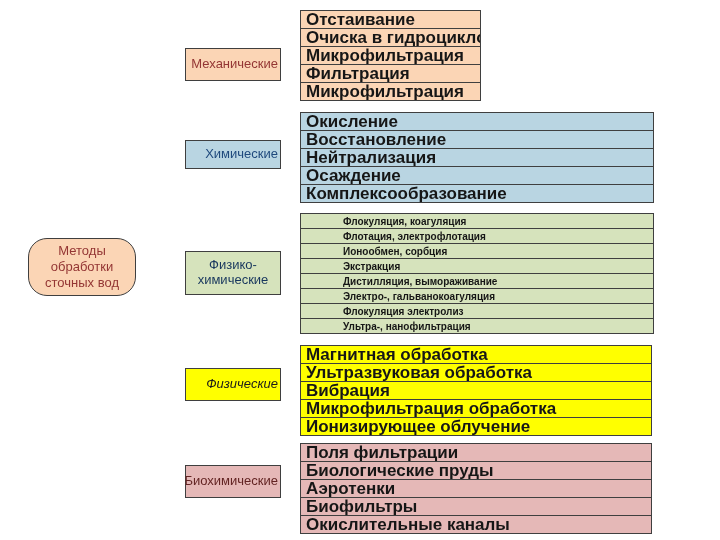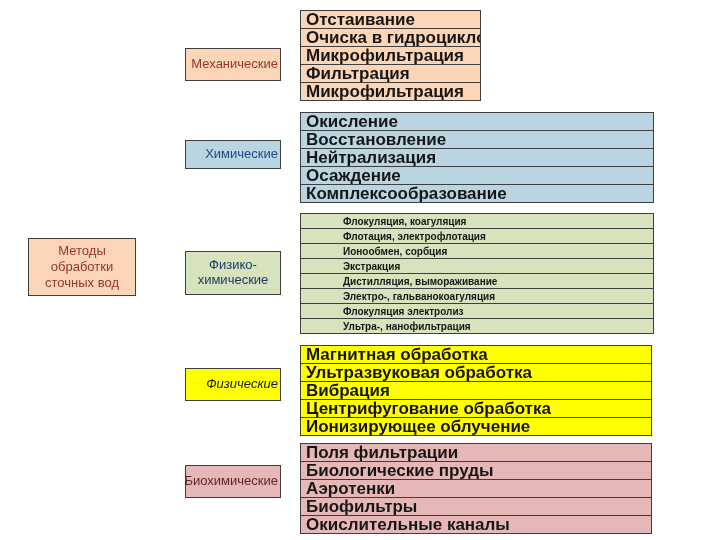--- a/index.html
+++ b/index.html
@@ -50,21 +50,21 @@
     overflow: hidden;
   }
   .item + .item { margin-top: -1px; }
   .stack-2 .item { height: 16px; font-size: 10px; padding-left: 42px; }
 </style>
 </head>
 <body>
 
 <div>
 
-  <div class="box main-box" style="background-color: rgb(251, 213, 181); color: rgb(148, 54, 52);">
+  <div class="box main-box" style="background-color: rgb(251, 213, 181); color: rgb(148, 54, 52); border-radius: 19px;">
     <span>Методы обработки сточных вод</span>
   </div>
 
   <div class="box cat cat-0" style="background-color: rgb(251, 213, 181); color: rgb(148, 54, 52);">
     <span>Механические</span>
   </div>
   <div class="box cat cat-1" style="background-color: rgb(185, 213, 226); color: rgb(31, 73, 125);">
     <span>Химические</span>
   </div>
   <div class="box cat cat-2" style="background-color: rgb(214, 227, 188); color: rgb(23, 54, 93);">
@@ -101,21 +101,21 @@
     <div class="item">Дистилляция, вымораживание</div>
     <div class="item">Электро-, гальванокоагуляция</div>
     <div class="item">Флокуляция электролиз</div>
     <div class="item">Ультра-, нанофильтрация</div>
   </div>
 
   <div class="stack stack-3" style="background-color: rgb(255, 255, 0);">
     <div class="item">Магнитная обработка</div>
     <div class="item">Ультразвуковая обработка</div>
     <div class="item">Вибрация</div>
-    <div class="item">Центрифугование обработка</div>
+    <div class="item">Микрофильтрация обработка</div>
     <div class="item">Ионизирующее облучение</div>
   </div>
 
   <div class="stack stack-4" style="background-color: rgb(229, 184, 183);">
     <div class="item">Поля фильтрации</div>
     <div class="item">Биологические пруды</div>
     <div class="item">Аэротенки</div>
     <div class="item">Биофильтры</div>
     <div class="item">Окислительные каналы</div>
   </div>

